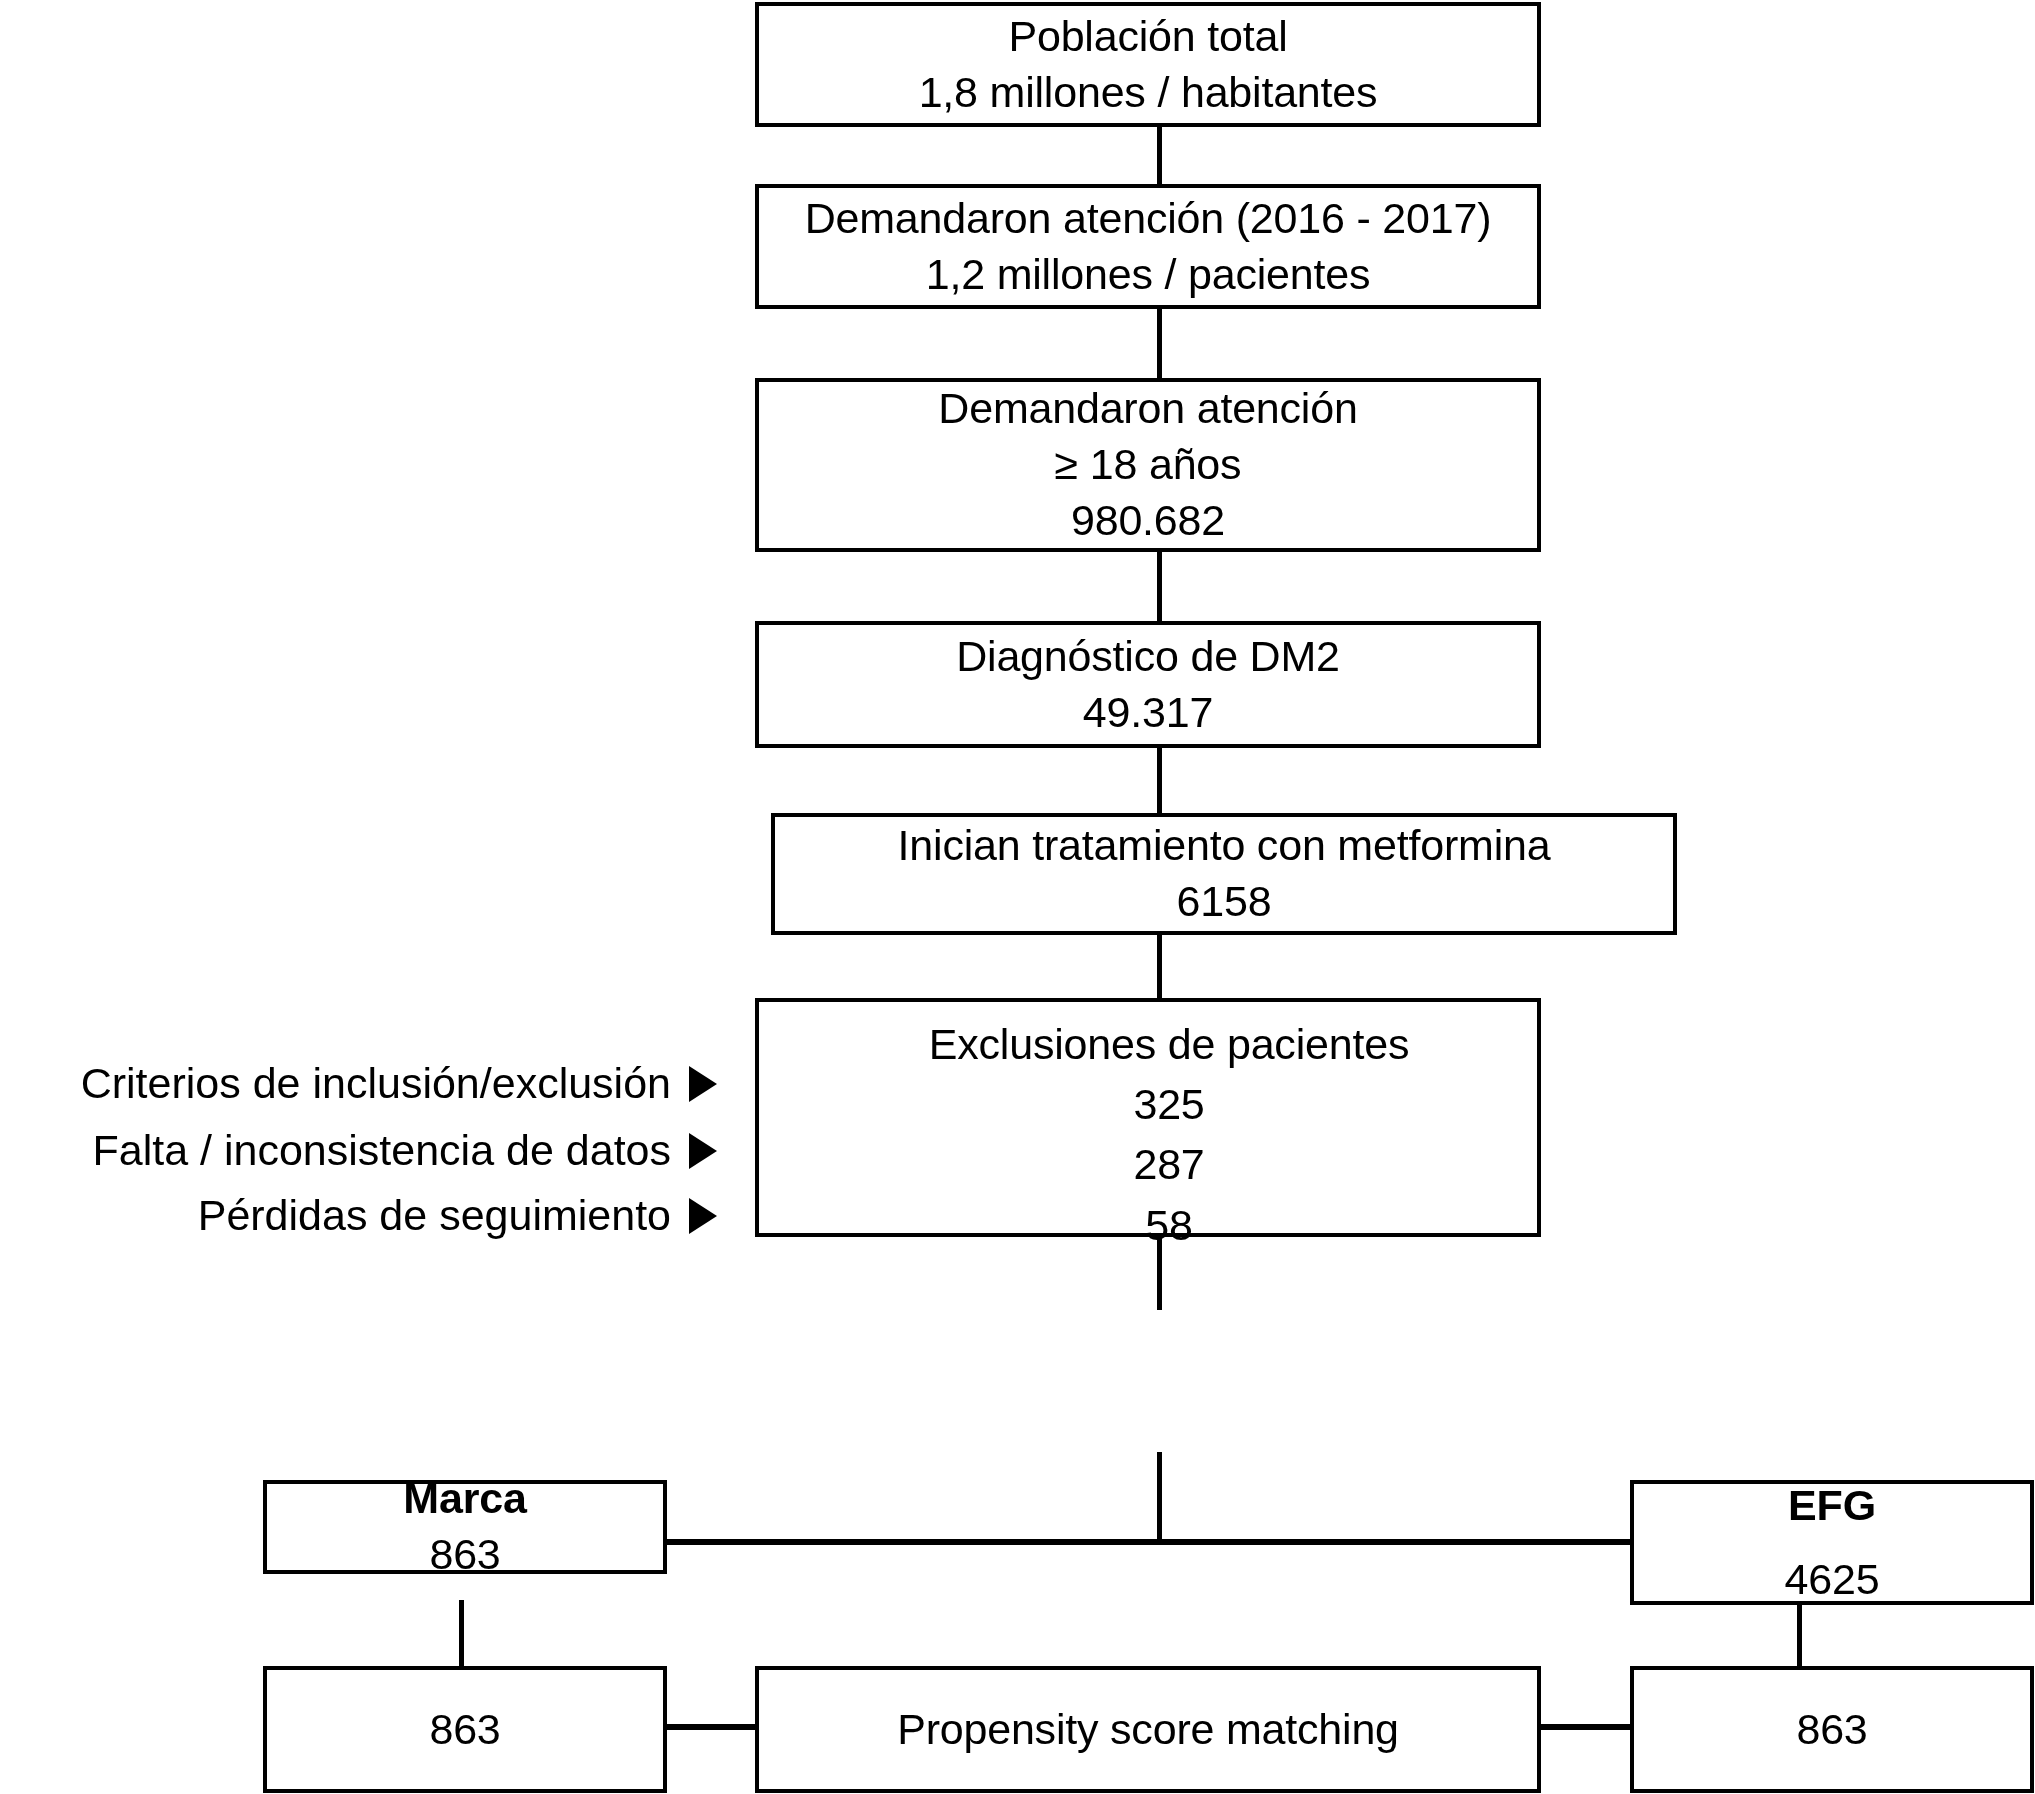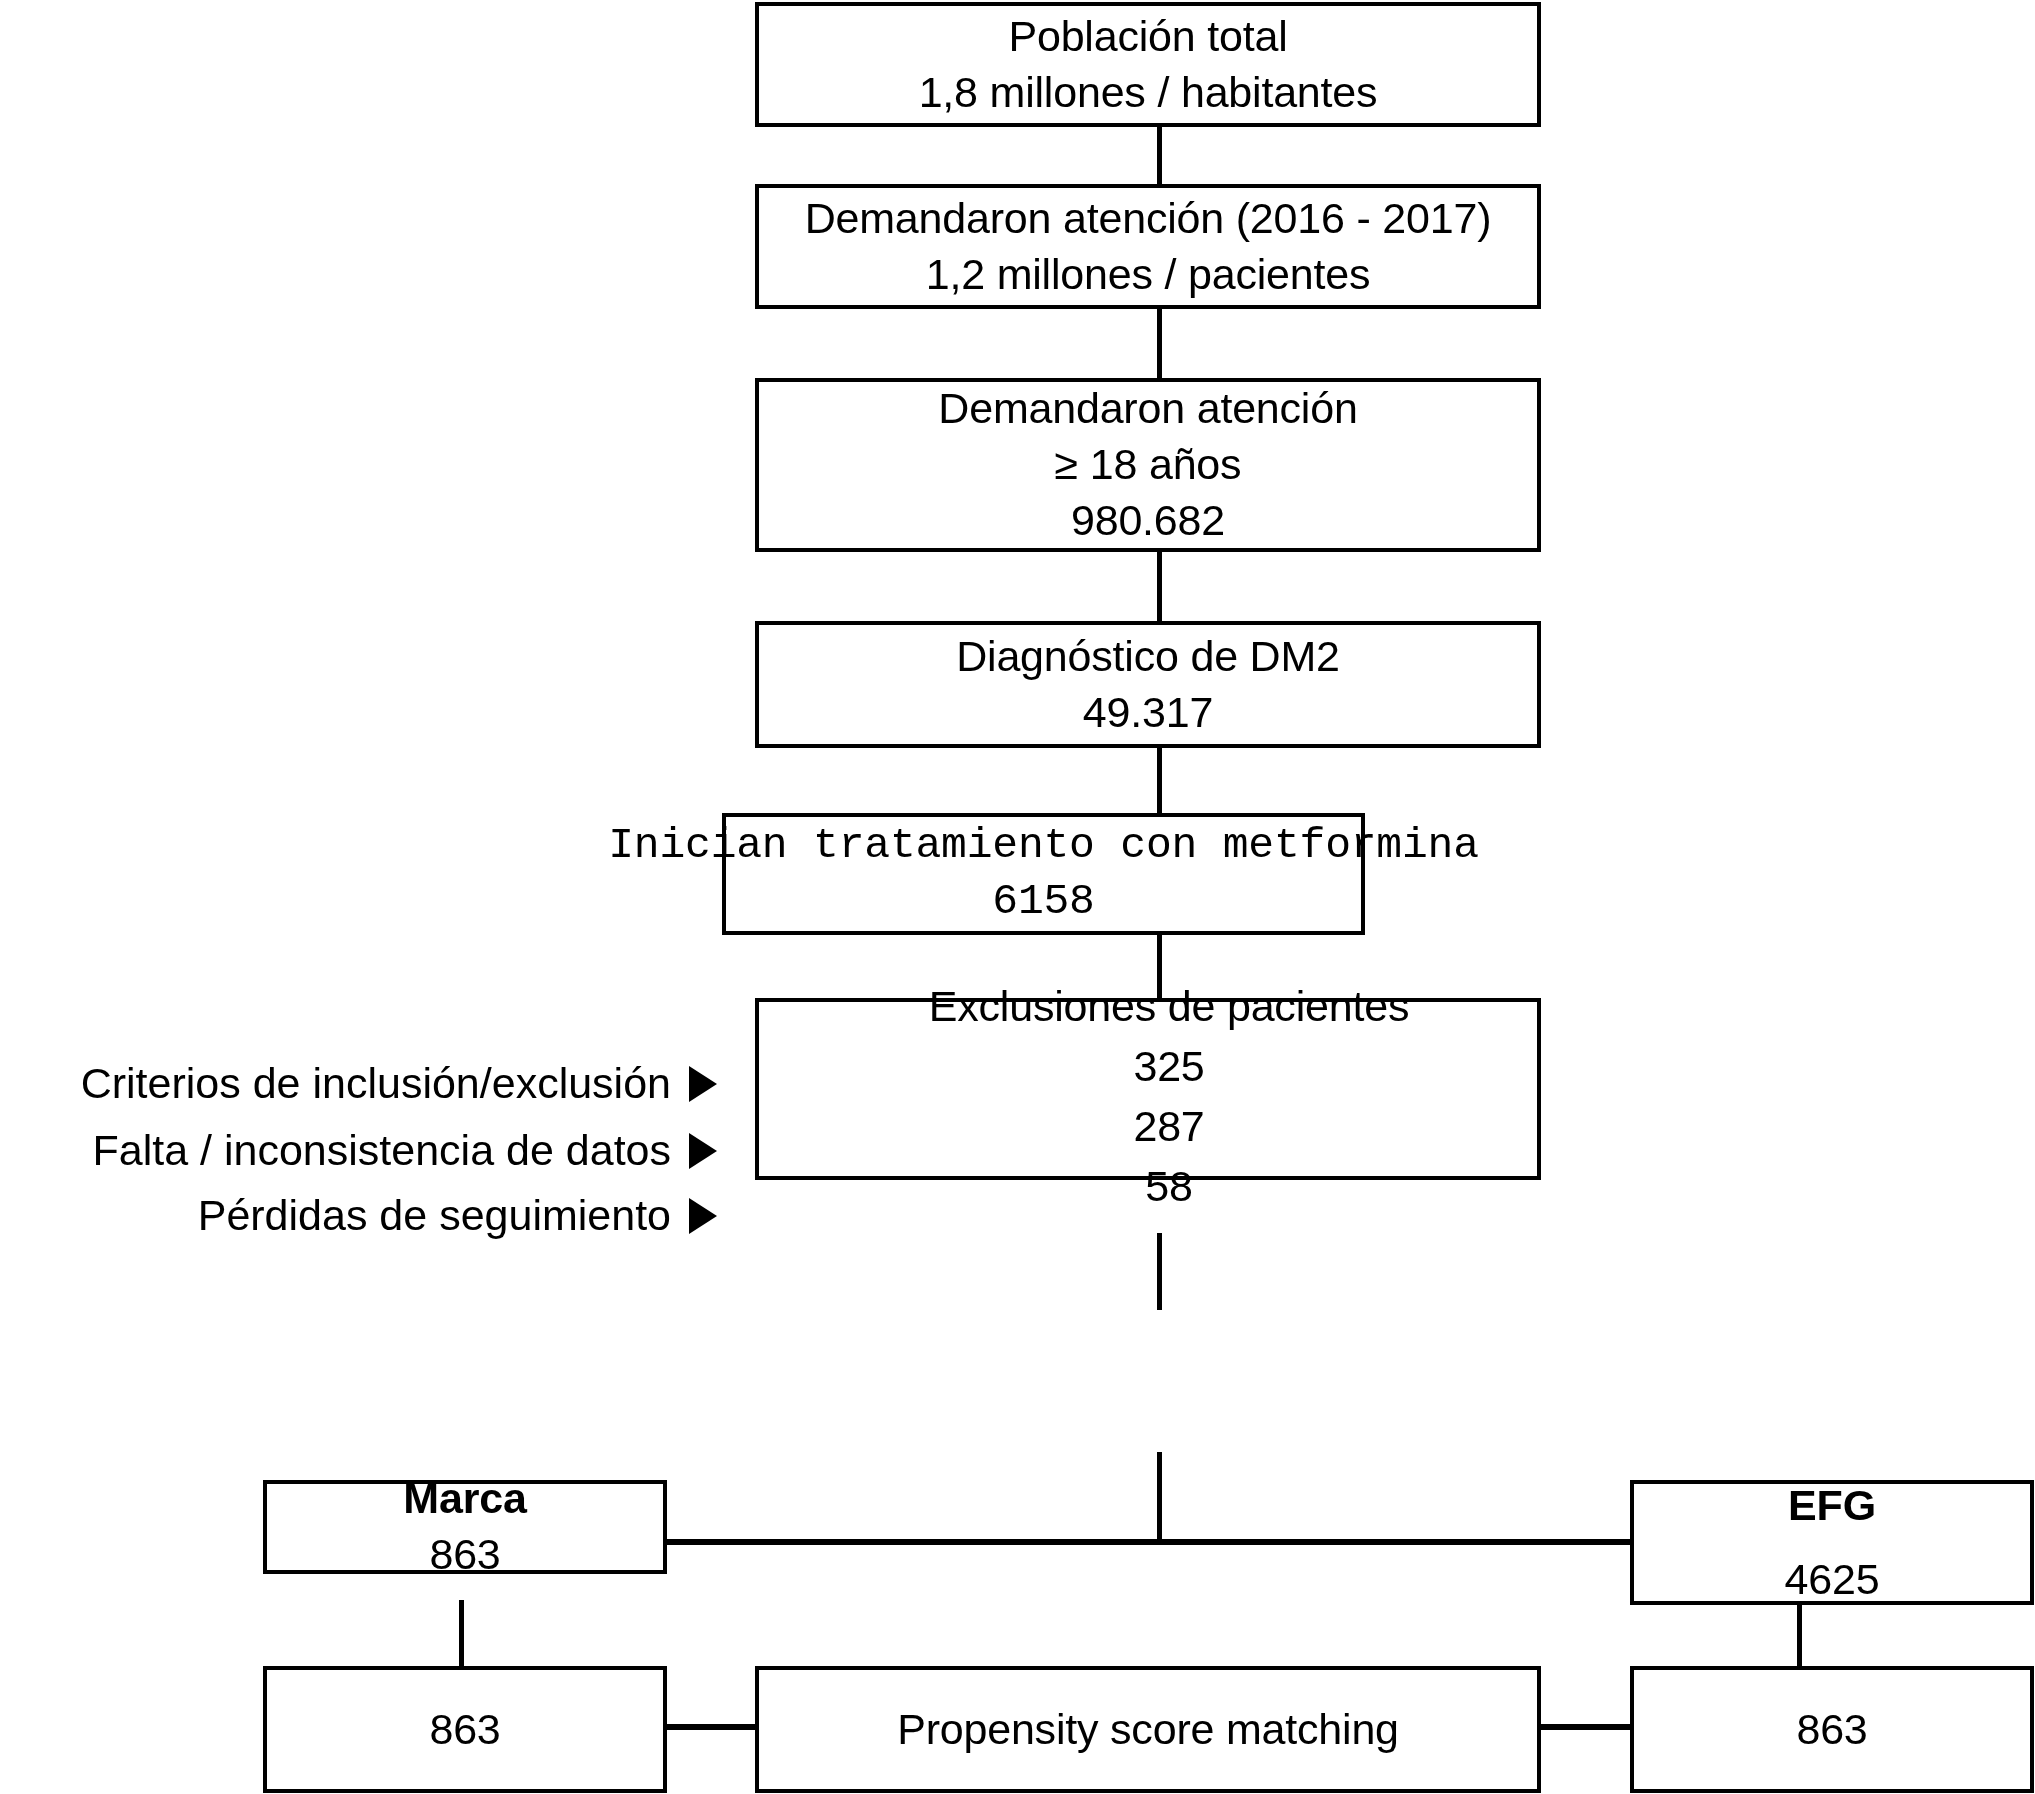--- a/index.html
+++ b/index.html
@@ -98,26 +98,26 @@
     <div class="line">Demandaron atención</div>
     <div class="line">≥ 18 años</div>
     <div class="line">980.682</div>
   </div>
 
   <div class="box" style="left:755px; top:621px; width:786px; height:127px;">
     <div class="line">Diagnóstico de DM2</div>
     <div class="line">49.317</div>
   </div>
 
-  <div class="box" style="left:722px; top:813px; width:643px; height:122px;font-family:Liberation Mono, monospace;">
+  <div class="box" style="left:771px; top:813px; width:906px; height:122px;">
     <div class="line">Inician tratamiento con metformina</div>
     <div class="line">6158</div>
   </div>
 
-  <div class="box" style="left:755px; top:998px; width:786px; height:182px; justify-content:center; padding-top:15.3px;padding-left:42px;">
+  <div class="box" style="left:755px; top:998px; width:786px; height:239px; justify-content:space-between; padding-top:15.3px;padding-left:42px;">
     <div class="line">Exclusiones de pacientes</div>
     <div class="line" style="margin-top:4.2px;">325</div>
     <div class="line" style="margin-top:4.2px;">287</div>
     <div class="line" style="margin-top:4.2px;">58</div>
   </div>
 
 
   <div class="side-label" style="left:0px; top:1126px; width:717px; height:49px;">
     <span class="txt">Falta / inconsistencia de datos</span>
     <span class="tri"></span>

